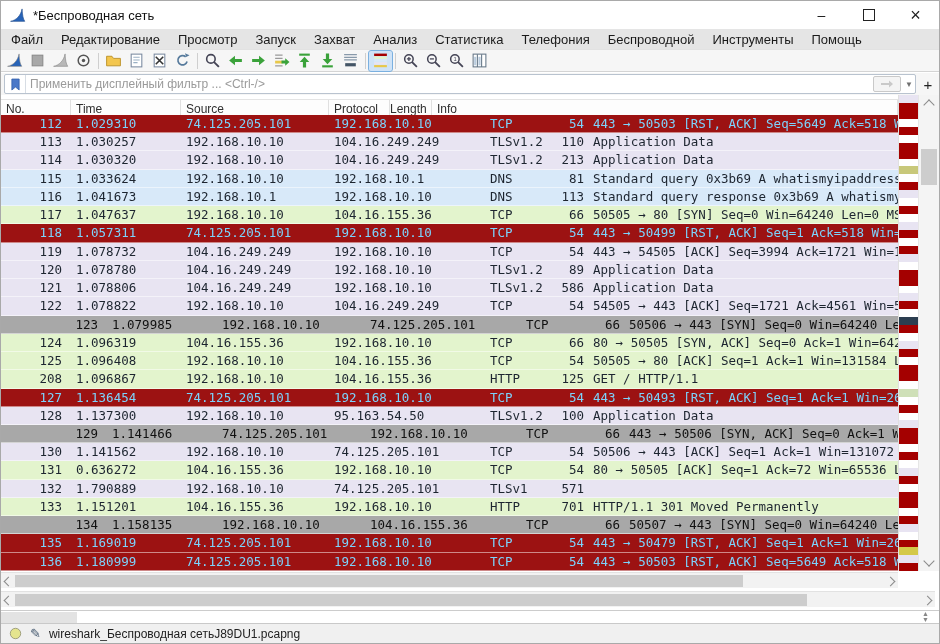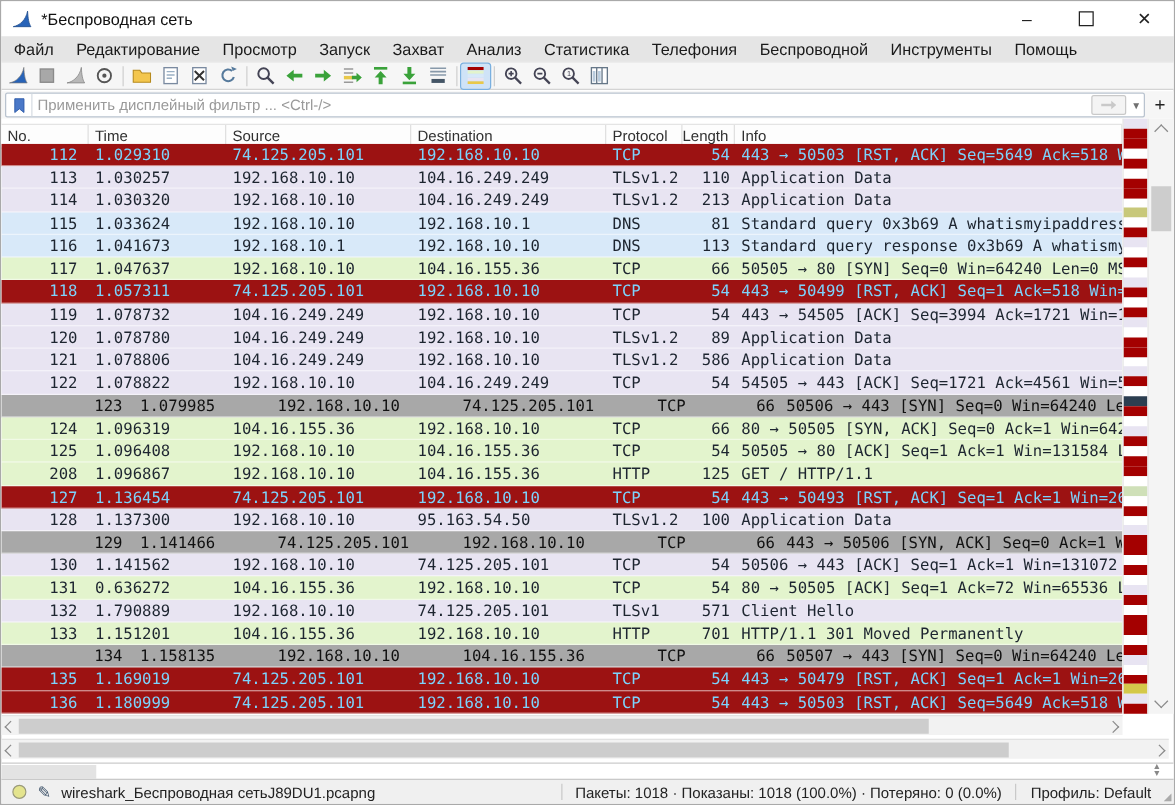--- a/index.html
+++ b/index.html
@@ -266,21 +266,20 @@
       <span class="caret-btn">▼</span>
     </div>
     <span class="plus-btn">+</span>
   </div>
 
   <div class="packetarea">
     <div class="thead" id="thead">
         <div class="hcell c-no" style="justify-content: flex-start; padding-left: 5px; text-align: left;">No.</div>
         <div class="hcell c-time">Time</div>
         <div class="hcell c-src">Source</div>
-        <div class="hcell c-dst">Destination</div>
         <div class="hcell c-proto">Protocol</div>
         <div class="hcell c-len">Length</div>
         <div class="hcell c-info">Info</div>
       </div>
     <div class="tbody" id="rows">
         <div class="prow row-bad">
           <div class="cell c-no">112</div>
           <div class="cell c-time">1.029310</div>
           <div class="cell c-src">74.125.205.101</div>
           <div class="cell c-dst">192.168.10.10</div>
@@ -459,21 +458,20 @@
           <div class="cell c-len">54</div>
           <div class="cell c-info">80 → 50505 [ACK] Seq=1 Ack=72 Win=65536 Len=0</div>
         </div>
         <div class="prow row-tcp">
           <div class="cell c-no">132</div>
           <div class="cell c-time">1.790889</div>
           <div class="cell c-src">192.168.10.10</div>
           <div class="cell c-dst">74.125.205.101</div>
           <div class="cell c-proto">TLSv1</div>
           <div class="cell c-len">571</div>
-          <div class="cell c-info">Client Hello</div>
         </div>
         <div class="prow row-http">
           <div class="cell c-no">133</div>
           <div class="cell c-time">1.151201</div>
           <div class="cell c-src">104.16.155.36</div>
           <div class="cell c-dst">192.168.10.10</div>
           <div class="cell c-proto">HTTP</div>
           <div class="cell c-len">701</div>
           <div class="cell c-info">HTTP/1.1 301 Moved Permanently</div>
         </div>
@@ -593,20 +591,15 @@
   <div class="statusbar">
     <div class="sb-left">
       <span style="display:flex;">
         <svg width="13" height="13" viewBox="0 0 14 14">
             <circle cx="7" cy="7" r="5.6" fill="#e4e48e" stroke="#9a9a7a" stroke-width="1"></circle>
           </svg>
       </span>
       <span class="pencil">✎</span>
       <span>wireshark_Беспроводная сетьJ89DU1.pcapng</span>
     </div>
-    <div class="sb-right">
-      <span class="sb-counts">Пакеты: 1018 · Показаны: 1018 (100.0%) · Потеряно: 0 (0.0%)</span>
-      <span class="sb-profile">Профиль: Default</span>
-      <span class="grip">◢</span>
-    </div>
   </div>
 
 </div>
 
 </body></html>

